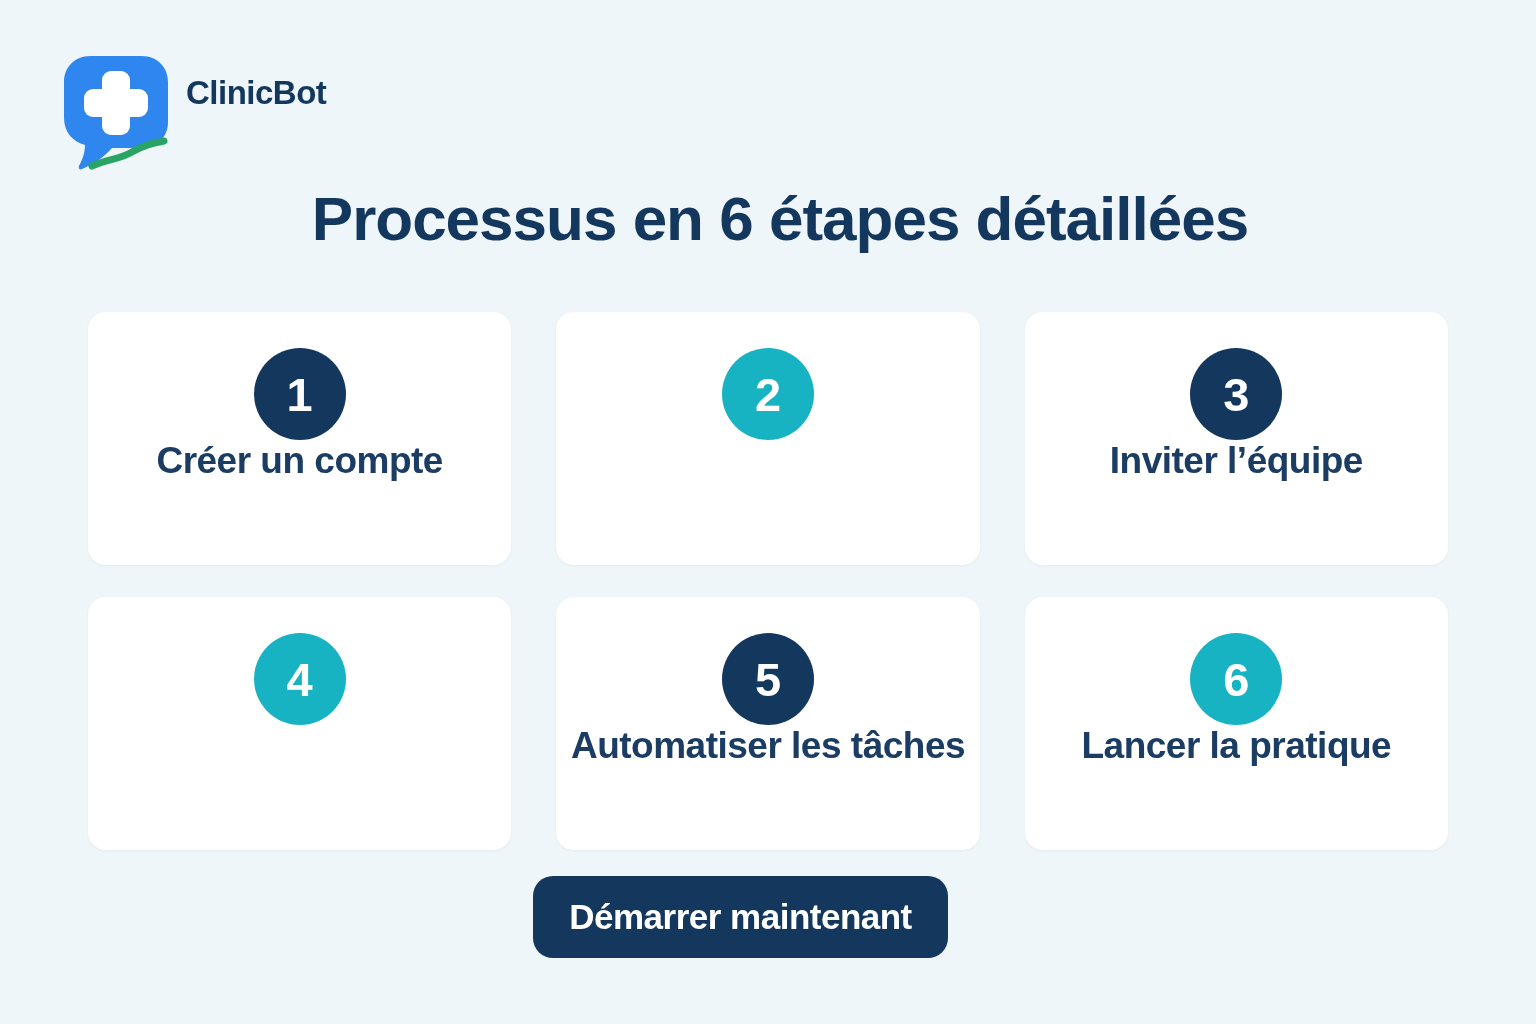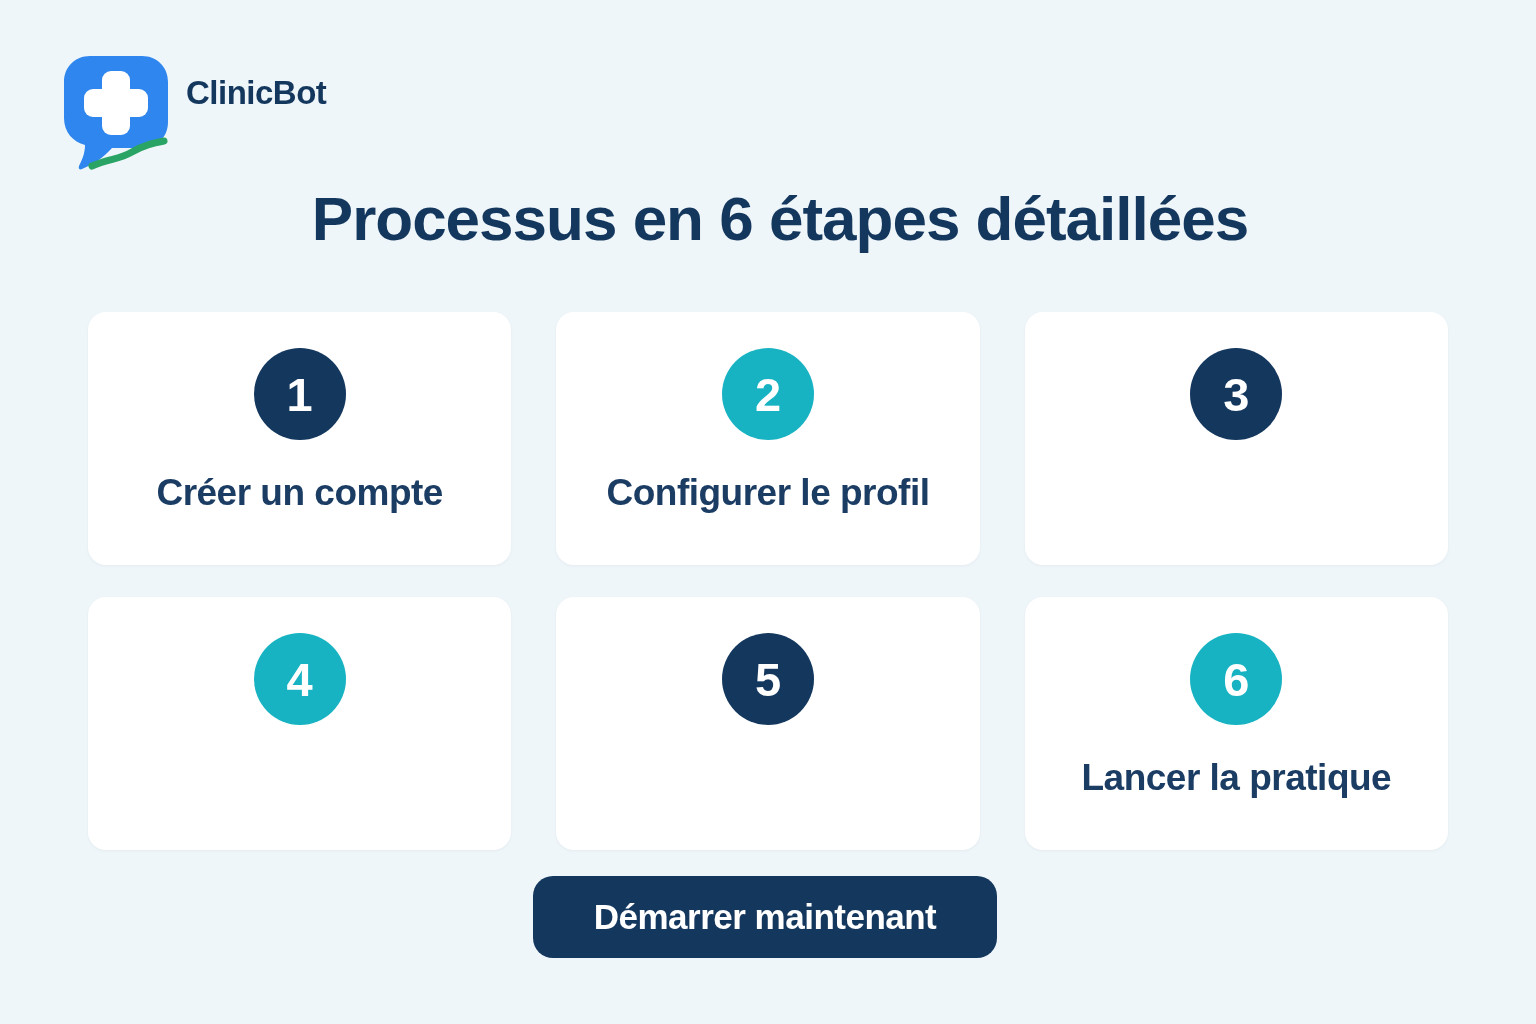--- a/index.html
+++ b/index.html
@@ -65,31 +65,30 @@
     width:92px; height:92px;
     border-radius:50%;
     display:flex;
     align-items:center;
     justify-content:center;
     color:#ffffff;
     font-size:47px;
     font-weight:bold;
   }
   .step-label{
-    margin-top:32px;
     font-size:37px;
     font-weight:bold;
     color:var(--label);
     letter-spacing:-0.5px;
     text-align:center;
   }
   .cta-button{
     position:absolute;
     left:533px; top:876px;
-    width:464px; height:82px;
+    width:415px; height:82px;
     background:var(--navy);
     border:none;
     border-radius:20px;
     color:#ffffff;
     font-family:"Liberation Sans", sans-serif;
     font-size:35px;
     font-weight:bold;
     display:flex;
     align-items:center;
     justify-content:center;
@@ -121,33 +120,34 @@
 
 <div class="steps-grid">
 
   <div class="step-card">
     <div class="step-circle" style="background-color: rgb(20, 55, 94);">1</div>
     <div class="step-label">Créer un compte</div>
   </div>
 
   <div class="step-card">
     <div class="step-circle" style="background-color: rgb(23, 179, 194);">2</div>
-    <div class="step-label">Configurer le profil</div>
   </div>
 
   <div class="step-card">
     <div class="step-circle" style="background-color: rgb(20, 55, 94);">3</div>
+    <div class="step-label">Inviter l’équipe</div>
   </div>
 
   <div class="step-card">
     <div class="step-circle" style="background-color: rgb(23, 179, 194);">4</div>
   </div>
 
   <div class="step-card">
     <div class="step-circle" style="background-color: rgb(20, 55, 94);">5</div>
+    <div class="step-label">Automatiser les tâches</div>
   </div>
 
   <div class="step-card">
     <div class="step-circle" style="background-color: rgb(23, 179, 194);">6</div>
     <div class="step-label">Lancer la pratique</div>
   </div>
 
 </div>
 
 <button class="cta-button">Démarrer maintenant</button>

